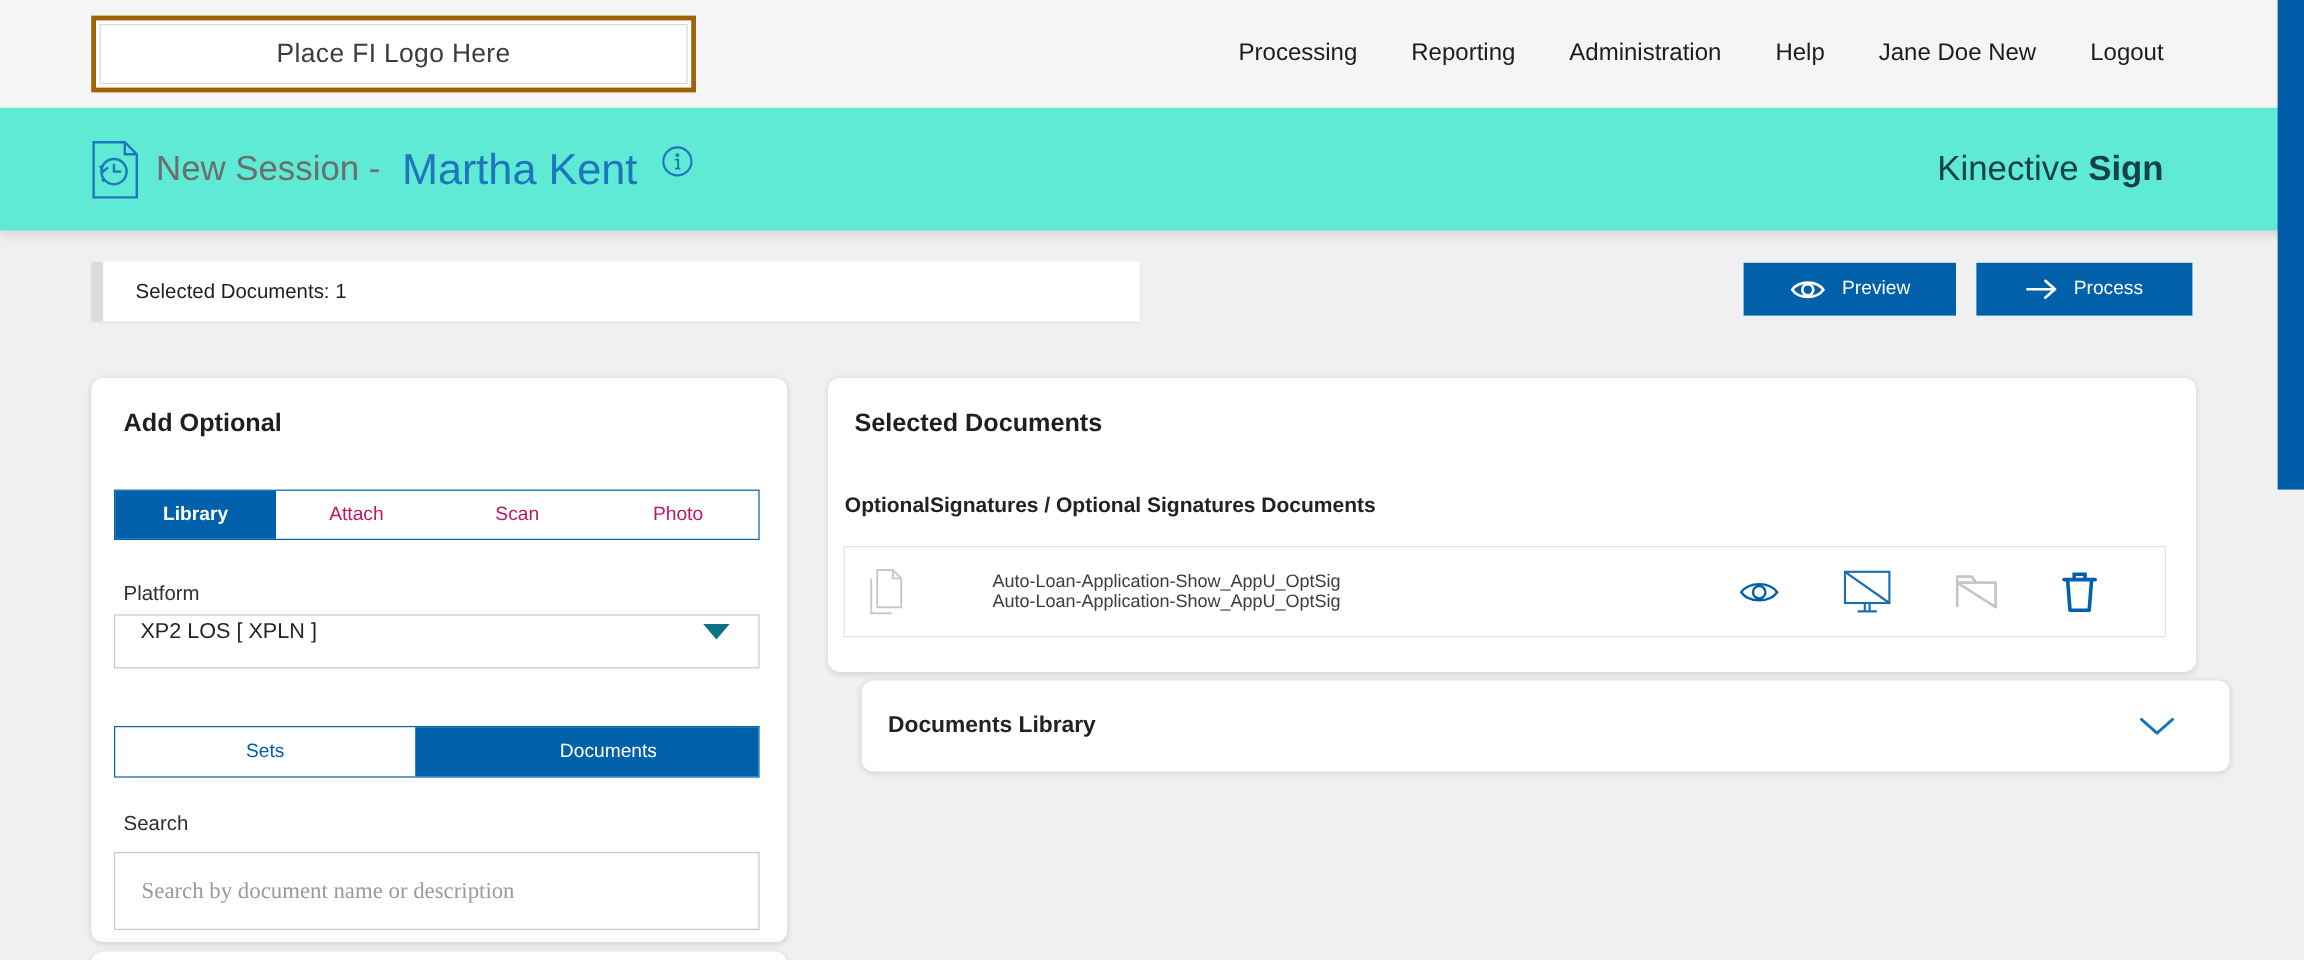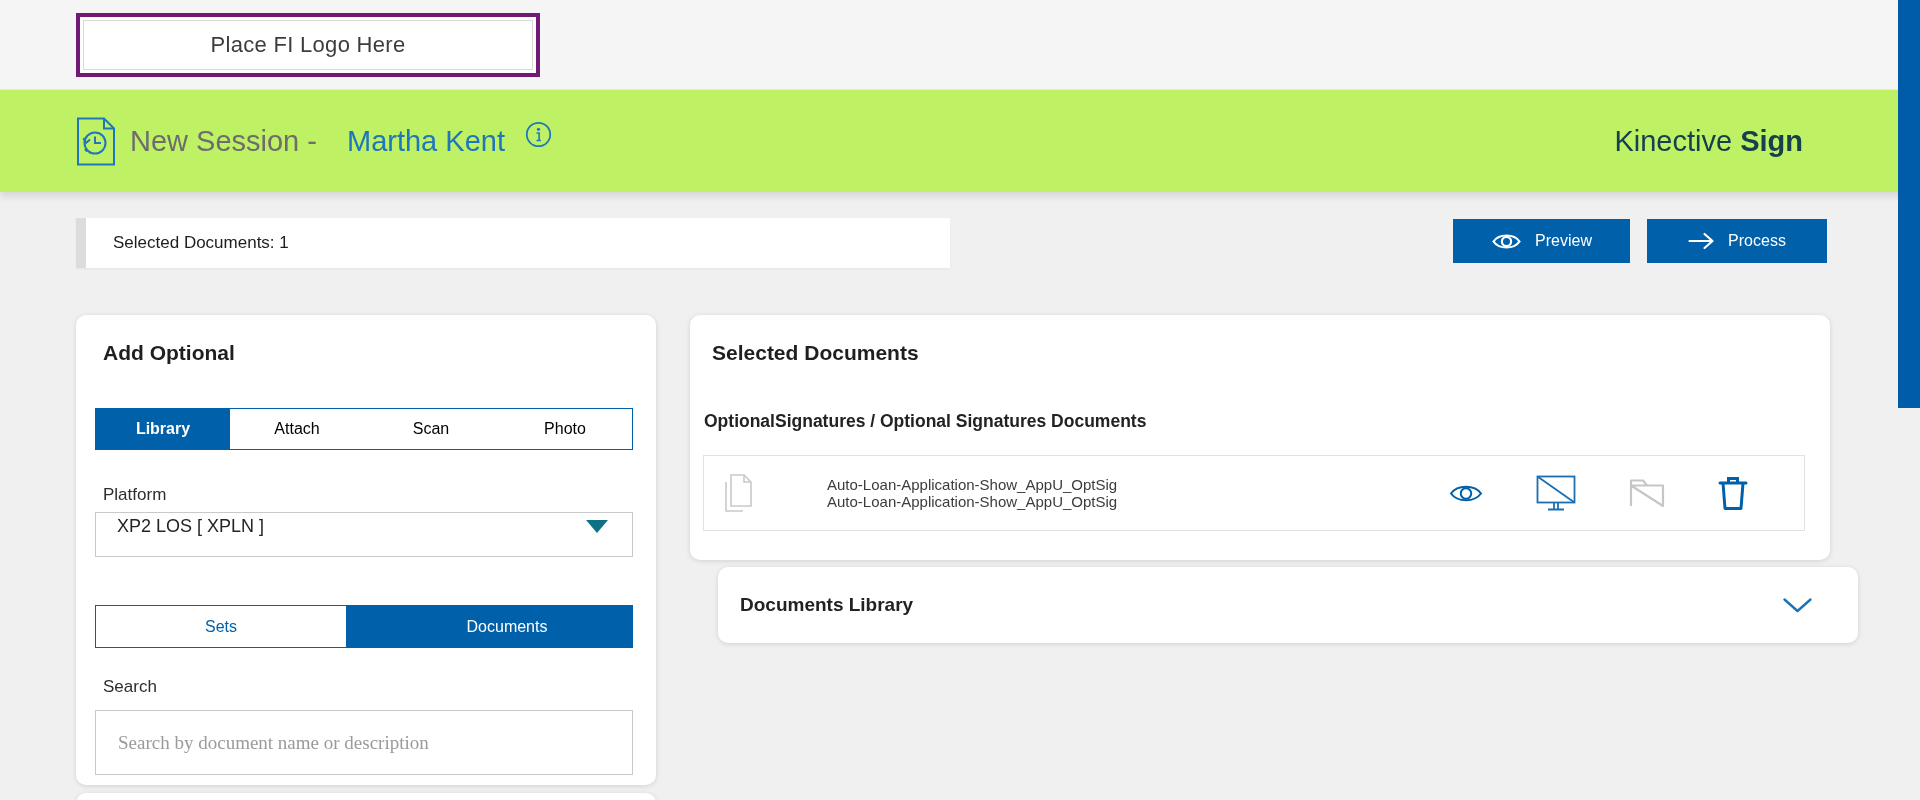--- a/index.html
+++ b/index.html
@@ -11,45 +11,45 @@
     color:#212121;
   }
 
   
   .topnav {
     position:absolute; left:0; top:0; width:1920px; height:90px;
     background:#f5f5f5; display:flex; align-items:center;
     border-bottom:1px solid #e9e9e9;
   }
   .logo-box {
-    margin-left:76px; width:464px; height:64px;
-    background:#fff; border:4px solid #701a75;
+    margin-left:76px; width:504px; height:64px;
+    background:#fff; border:4px solid #a16207;
     display:flex; align-items:center; justify-content:center;
   }
   .logo-box-inner {
     width:calc(100% - 6px); height:calc(100% - 6px);
     border:1px solid #d8d8d8;
     display:flex; align-items:center; justify-content:center;
     font-size:22px; color:#3c3c3c; letter-spacing:.3px;
   }
   .nav-links {
     margin-left:auto; margin-right:117px;
     display:flex; gap:45px; font-size:20px; color:#1c1c1c;
   }
   .nav-links span { cursor:pointer; white-space:nowrap; }
 
   
   .header-band {
     position:absolute; left:0; top:90px; width:1920px; height:102px;
-    background:#bef264; box-shadow:0 5px 7px rgba(0,0,0,.10);
+    background:#5eead4; box-shadow:0 5px 7px rgba(0,0,0,.10);
     display:flex; align-items:center; z-index:2;
   }
   .session-group { margin-left:76px; display:flex; align-items:center; gap:14px; }
   .session-prefix { font-size:29px; color:#6d6d6d; }
-  .session-name { font-size:29px; color:#2076bc; margin-left:16px; cursor:pointer; }
+  .session-name { font-size:36px; color:#2076bc; margin-left:4px; cursor:pointer; }
   .info-icon { margin-left:6px; margin-top:-14px; cursor:pointer; }
   .brand { margin-left:auto; margin-right:117px; font-size:29px; color:#17404e; }
   .brand b { font-weight:bold; }
 
   
   .blue-edge {
     position:absolute; right:0; top:0; width:22px; height:408px;
     background:#005ca9; z-index:6;
   }
 
@@ -81,21 +81,21 @@
 
   .card-title { position:absolute; left:27px; top:26px; font-size:21px; font-weight:600; color:#1f1f1f; }
 
   
   .tab-row {
     position:absolute; left:19px; top:93px; width:538px; height:42px;
     border:1px solid #0060a9; display:flex; background:#fff;
   }
   .tab {
     flex:1; display:flex; align-items:center; justify-content:center;
-    font-size:16px; color:#000000; cursor:pointer;
+    font-size:16px; color:#be185d; cursor:pointer;
   }
   .tab.active { background:#0060a9; color:#fff; font-weight:600; }
 
   .field-label { position:absolute; left:27px; font-size:17px; color:#2e2e2e; }
   .platform-label { top:170px; }
   .search-label { top:362px; }
 
   .select-box {
     position:absolute; left:19px; top:197px; width:538px; height:45px;
     border:1px solid #c9c9c9; background:#fff;
@@ -144,20 +144,28 @@
   .library-chevron { margin-left:auto; margin-right:45px; cursor:pointer; display:flex; }
 
   svg { display:block; }
 </style>
 </head>
 <body>
 
 <div class="topnav">
   <div class="logo-box">
     <div class="logo-box-inner">Place FI Logo Here</div>
+  </div>
+  <div class="nav-links">
+    <span>Processing</span>
+    <span>Reporting</span>
+    <span>Administration</span>
+    <span>Help</span>
+    <span>Jane Doe New</span>
+    <span>Logout</span>
   </div>
 </div>
 
 <div class="header-band">
   <div class="session-group">
     <span>
       <svg width="40" height="49" viewBox="0 0 40 49">
         <path d="M2 1.5 h26 l10 10 v36 h-36 z" fill="none" stroke="#2076bc" stroke-width="2"></path>
         <path d="M28 1.5 v10 h10" fill="none" stroke="#2076bc" stroke-width="2"></path>
         <circle cx="19" cy="26" r="10.5" fill="none" stroke="#2076bc" stroke-width="2"></circle>

